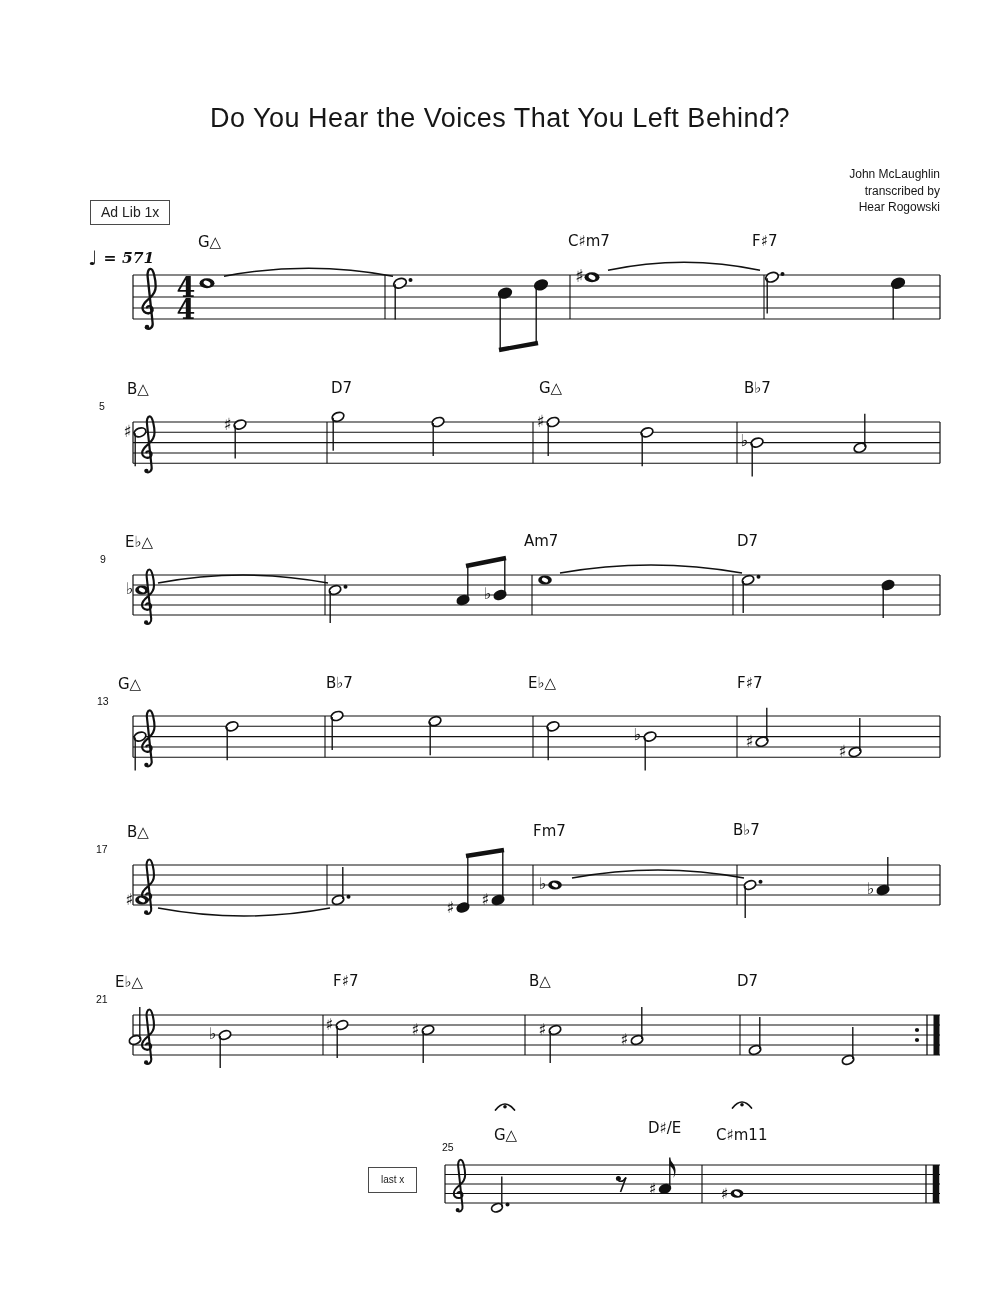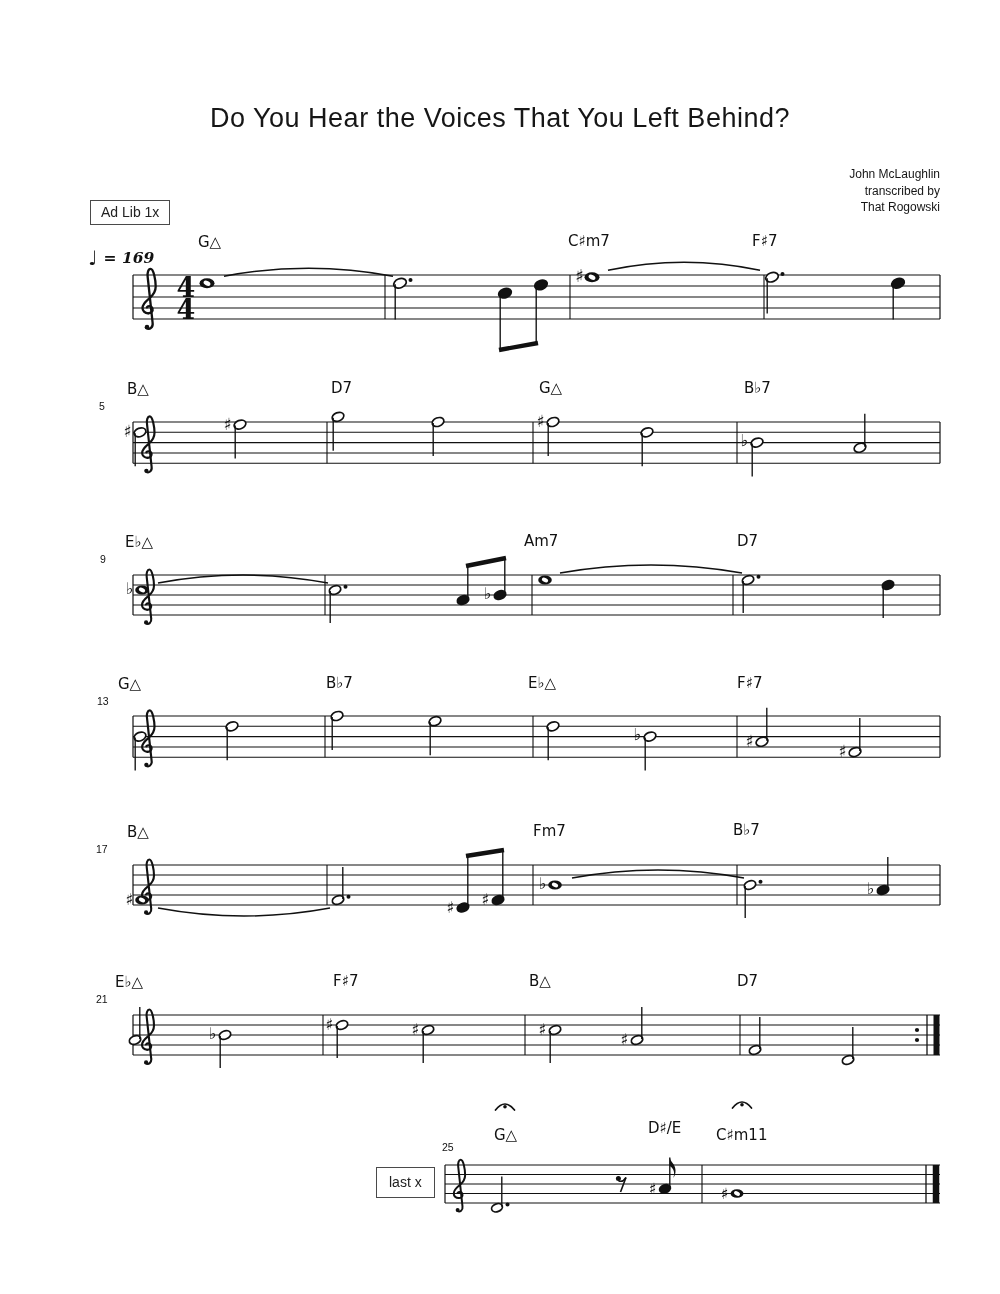--- a/index.html
+++ b/index.html
@@ -5,49 +5,49 @@
   html,body{margin:0;padding:0;background:#e8e8e8;}
   .page{position:relative;width:1000px;height:1294px;background:#ffffff;margin:0 auto;
         font-family:"Liberation Sans",sans-serif;color:#111;overflow:hidden;}
   .title{position:absolute;left:0;right:0;top:103px;text-align:center;
          font-size:27px;letter-spacing:0.5px;color:#161616;}
   .credits{position:absolute;right:60px;top:166px;text-align:right;
            font-size:12px;line-height:16.5px;color:#161616;}
   .boxed{position:absolute;border:1.6px solid #4a4a4a;color:#222;background:#fff;
          padding:3px 10px 4px 10px;font-size:14px;white-space:nowrap;}
   .adlib{left:90px;top:200px;}
-  .lastx{left:368px;top:1167px;font-size:14px;padding:6px 12px 7px 12px;margin-left:8px;}
+  .lastx{left:368px;top:1167px;font-size:10px;padding:6px 12px 7px 12px;}
   .tempo{position:absolute;left:88px;top:246px;font-size:15px;white-space:nowrap;}
   .tempo .glyph{font-family:"DejaVu Sans",sans-serif;font-size:20px;vertical-align:-2px;}
   .tempo .val{font-family:"DejaVu Serif",serif;font-style:italic;font-weight:bold;
               font-size:15.5px;margin-left:2px;}
   svg{position:absolute;left:0;top:0;}
   text{fill:#111;}
   .chord{font-family:"DejaVu Sans",sans-serif;font-size:15px;}
   .mnum{font-family:"Liberation Sans",sans-serif;font-size:10.5px;}
   .acc{font-family:"DejaVu Sans",sans-serif;}
   .tsig{font-family:"DejaVu Serif",serif;font-weight:bold;font-size:27px;}
 </style>
 </head>
 <body>
 
 <div class="page">
   <div class="title">Do You Hear the Voices That You Left Behind?</div>
 
   <div class="credits">
     <div>John McLaughlin</div>
     <div>transcribed by</div>
-    <div>That Rogowski</div>
+    <div>Hear Rogowski</div>
   </div>
 
   <div class="boxed adlib">Ad Lib 1x</div>
 
   <div class="tempo">
     <span class="glyph">♩</span>
-    <span class="val">= 169</span>
+    <span class="val">= 571</span>
   </div>
 
   <div class="boxed lastx">last x</div>
 
   <svg id="music" width="1000" height="1294" viewBox="0 0 1000 1294">
       <g>
         <line x1="133" y1="275" x2="940" y2="275" stroke="#111111" stroke-width="1.05"></line>
         <line x1="133" y1="286" x2="940" y2="286" stroke="#111111" stroke-width="1.05"></line>
         <line x1="133" y1="297" x2="940" y2="297" stroke="#111111" stroke-width="1.05"></line>
         <line x1="133" y1="308" x2="940" y2="308" stroke="#111111" stroke-width="1.05"></line>

